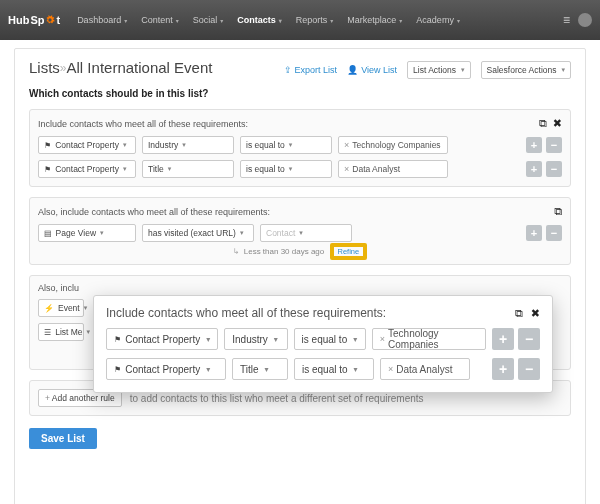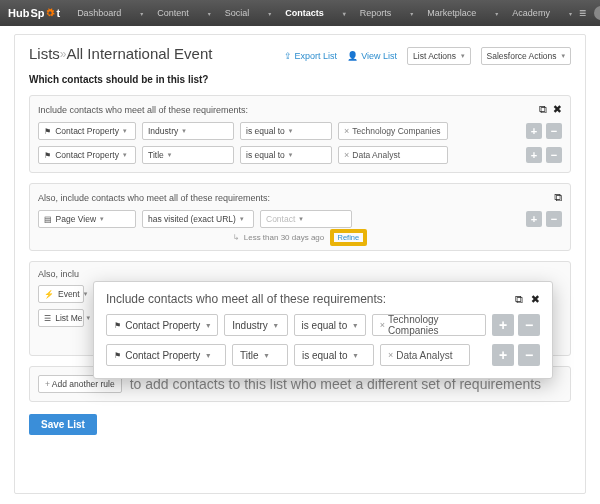--- a/index.html
+++ b/index.html
@@ -1,26 +1,26 @@
 <!DOCTYPE html>
 <html><head>
 <meta charset="utf-8">
 <style>
   * { box-sizing: border-box; margin: 0; padding: 0; font-family: -apple-system, BlinkMacSystemFont, "Segoe UI", Helvetica, Arial, sans-serif; }
   body { background: #fff; width: 600px; height: 504px; overflow: hidden; font-size: 10px; color: #33475b; }
 
   
-  .topnav { height: 26px; background: linear-gradient(#5a5a5a,#3d3d3d); display:flex; align-items:center; padding:0 8px; color:#ddd;text-align:center; }
+  .topnav { height: 40px; background: linear-gradient(#5a5a5a,#3d3d3d); display:flex; align-items:center; padding:0 8px; color:#ddd;text-align:center; }
   .brand  { display:flex; align-items:center; gap:1px; font-weight:700; font-size:11px; margin-right:10px; }
   .brand .hub { color:#fff; }
   .brand .cog { width:10px;height:10px; display:inline-block; vertical-align:middle; }
   .brand .cog svg { fill:#ff7a00; }
   .brand .spot { color:#fff; }
   .navitems { display:flex; align-items:center; gap:0; flex:1; }
-  .nitem { padding:0 7px; font-size:9px; color:#c9c9c9; cursor:pointer; display:flex; align-items:center; gap:19px; }
+  .nitem { padding:0 7px; font-size:9px; color:#c9c9c9; cursor:pointer; display:flex; align-items:center; gap:3px; }
   .nitem.active { color:#fff; font-weight:700; }
   .chev { font-size:6px; color:#aaa; }
   .navright { display:flex; align-items:center; gap:8px; }
   .avatar { width:14px;height:14px;border-radius:50%;background:#888; }
 
   
   .page { border:1px solid #e1e1e1; margin:8px 14px 0 14px; height:460px; background:#fff; position:relative; padding:10px 14px; border-radius:2px; }
 
   .crumbs { display:flex; align-items:center; font-size:15px; color:#2d2d2d; }
   .crumbs .big { font-weight:500; color:#444; }
@@ -49,21 +49,21 @@
   .rowend { display:flex; gap:4px; margin-left:auto; }
   .sq { width:16px;height:16px;background:#bfc4c8;border-radius:2px;display:flex;align-items:center;justify-content:center;color:#fff;font-size:11px;font-weight:700;cursor:pointer; }
 
   .refine { text-align:center; font-size:8px; color:#888; margin-top:5px; }
   .refine .r { color:#2e8ecf; border:4px solid #eab308; padding:0 4px; border-radius:2px; margin-left:3px; cursor:pointer; font-size:7.5px; }
   .refine .rarrow { color:#aaa; margin-right:2px; }
 
   .addpanel { border:1px solid #e0e0e0; border-radius:3px; padding:8px; margin-top:10px; background:#fafafa; display:flex; align-items:center; gap:8px; }
   .addbtn { border:1px solid #cacaca; background:#fff; border-radius:2px; padding:3px 6px; font-size:8.5px; color:#444; cursor:pointer; }
   .addbtn::before { content:"+ "; color:#888; }
-  .addtext { font-size:14px; color:#888; }
+  .addtext { font-size:10px; color:#888; }
 
   .savebar { margin-top:12px; }
   .save { background:#3a8ed9; color:#fff; border:0; border-radius:2px; padding:5px 12px; font-size:10px; font-weight:600; cursor:pointer; }
 
   
   .floating { position:absolute; left:78px; top:246px; width:460px; background:#fff; border:1px solid #d0d0d0; border-radius:3px; box-shadow:0 6px 20px rgba(0,0,0,0.25); padding:10px 12px 12px 12px; z-index:10; }
   .floating .ftitle { font-size:12px; color:#555; display:flex; align-items:center; }
   .floating .ftitle .pacts { margin-left:auto; display:flex; gap:8px; font-size:14px; }
   .floating .row { margin-top:8px; }
   .floating .dd { height:22px; font-size:10px; padding:0 7px; }

